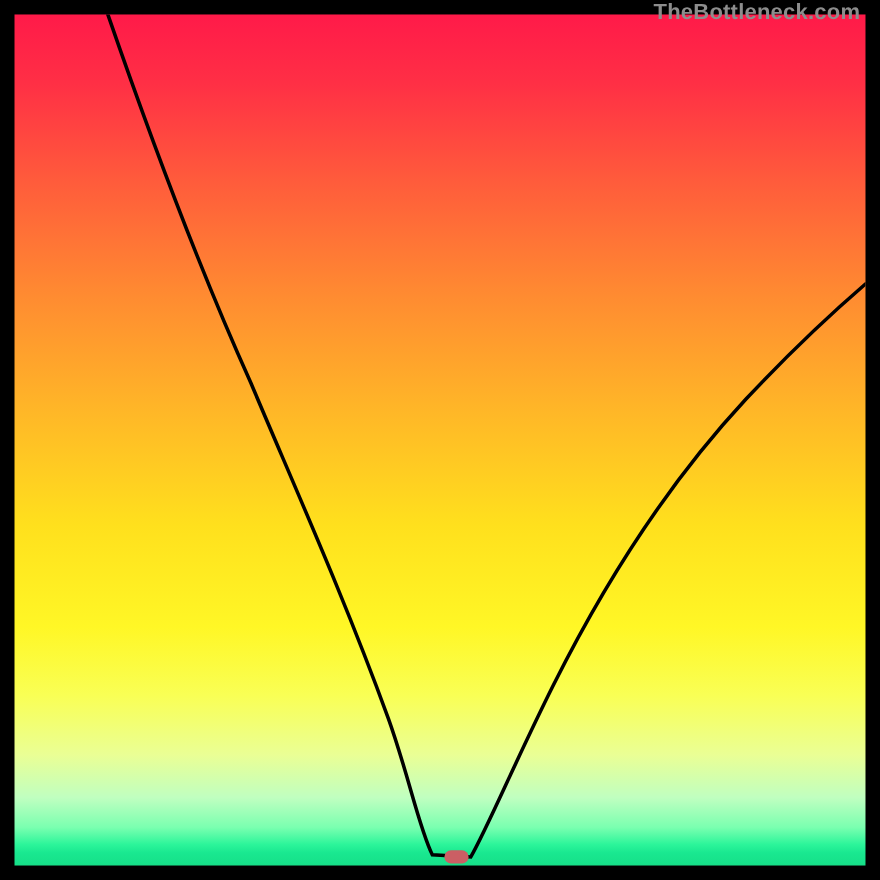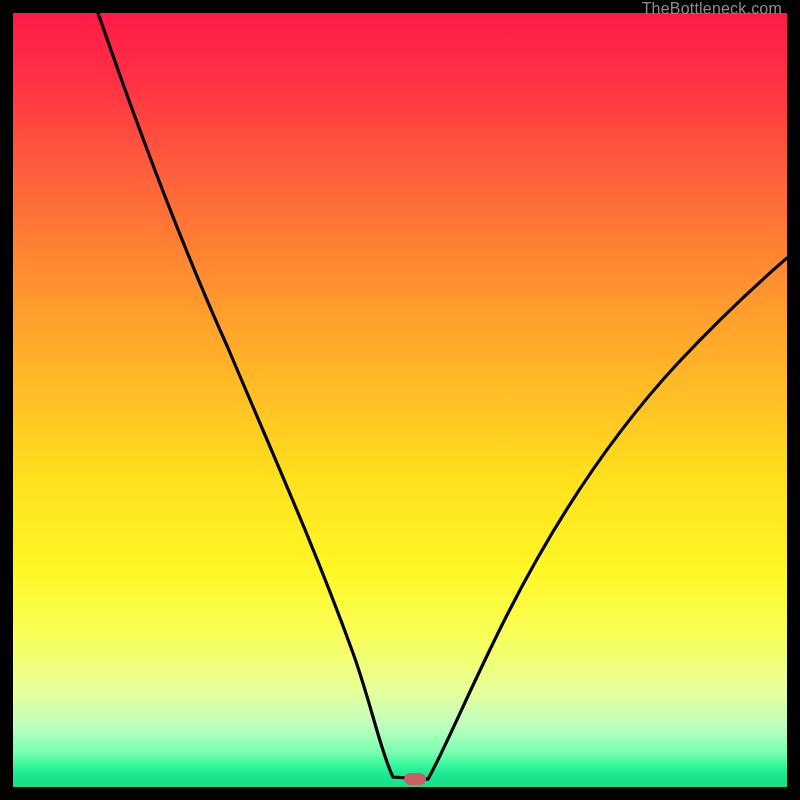--- a/index.html
+++ b/index.html
@@ -63,22 +63,22 @@
     height: 12px;
     border-radius: 6px;
     background: #cb5f64;
     transform: translate(-50%, -50%);
   }
   .watermark {
     position: absolute;
     top: 0px;
     right: 18px;
     font-family: Arial, Helvetica, sans-serif;
-    font-size: 16px;
-    font-weight: 400;
+    font-size: 20px;
+    font-weight: 700;
     color: #8d8d8d;
     letter-spacing: 0.2px;
     user-select: none;
   }
 </style>
 </head>
 <body>
 
 <div class="frame">
   <div class="plot">

